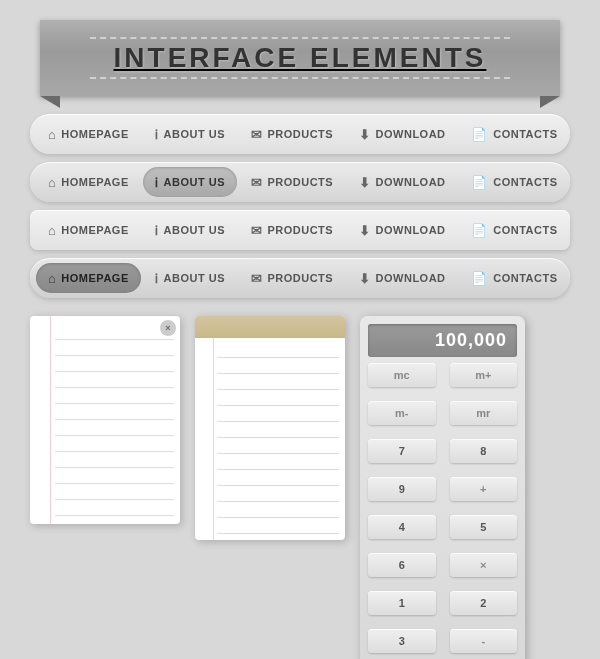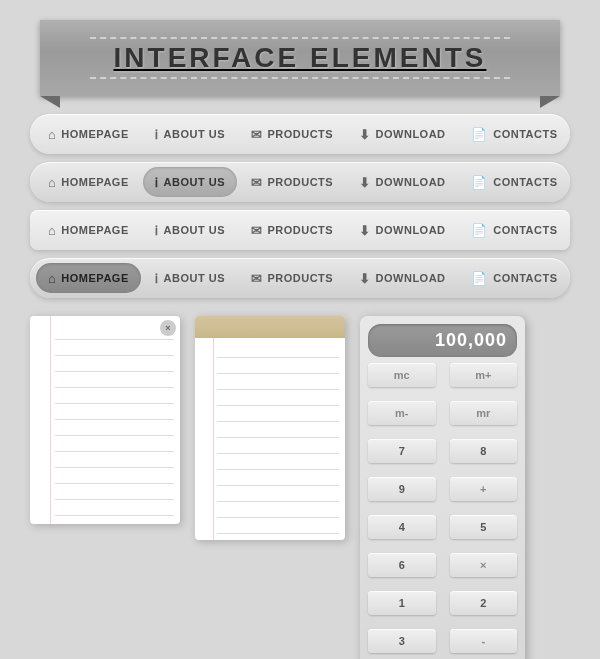--- a/index.html
+++ b/index.html
@@ -213,21 +213,21 @@
     
     .calculator {
       width: 165px;
       background: linear-gradient(180deg, #e8e8e8 0%, #d5d5d5 100%);
       border-radius: 8px;
       box-shadow: 2px 2px 10px rgba(0,0,0,0.25);
       padding: 8px;
     }
     .calc-display {
       background: linear-gradient(180deg, #9a9a9a 0%, #888 100%);
-      border-radius: 13px;
+      border-radius: 3px;
       text-align: right;
       padding: 6px 10px;
       font-size: 18px;
       font-weight: bold;
       color: #fff;
       letter-spacing: 1px;
       margin-bottom: 6px;
       box-shadow: inset 0 1px 3px rgba(0,0,0,0.3);
     }
     .calc-grid {

